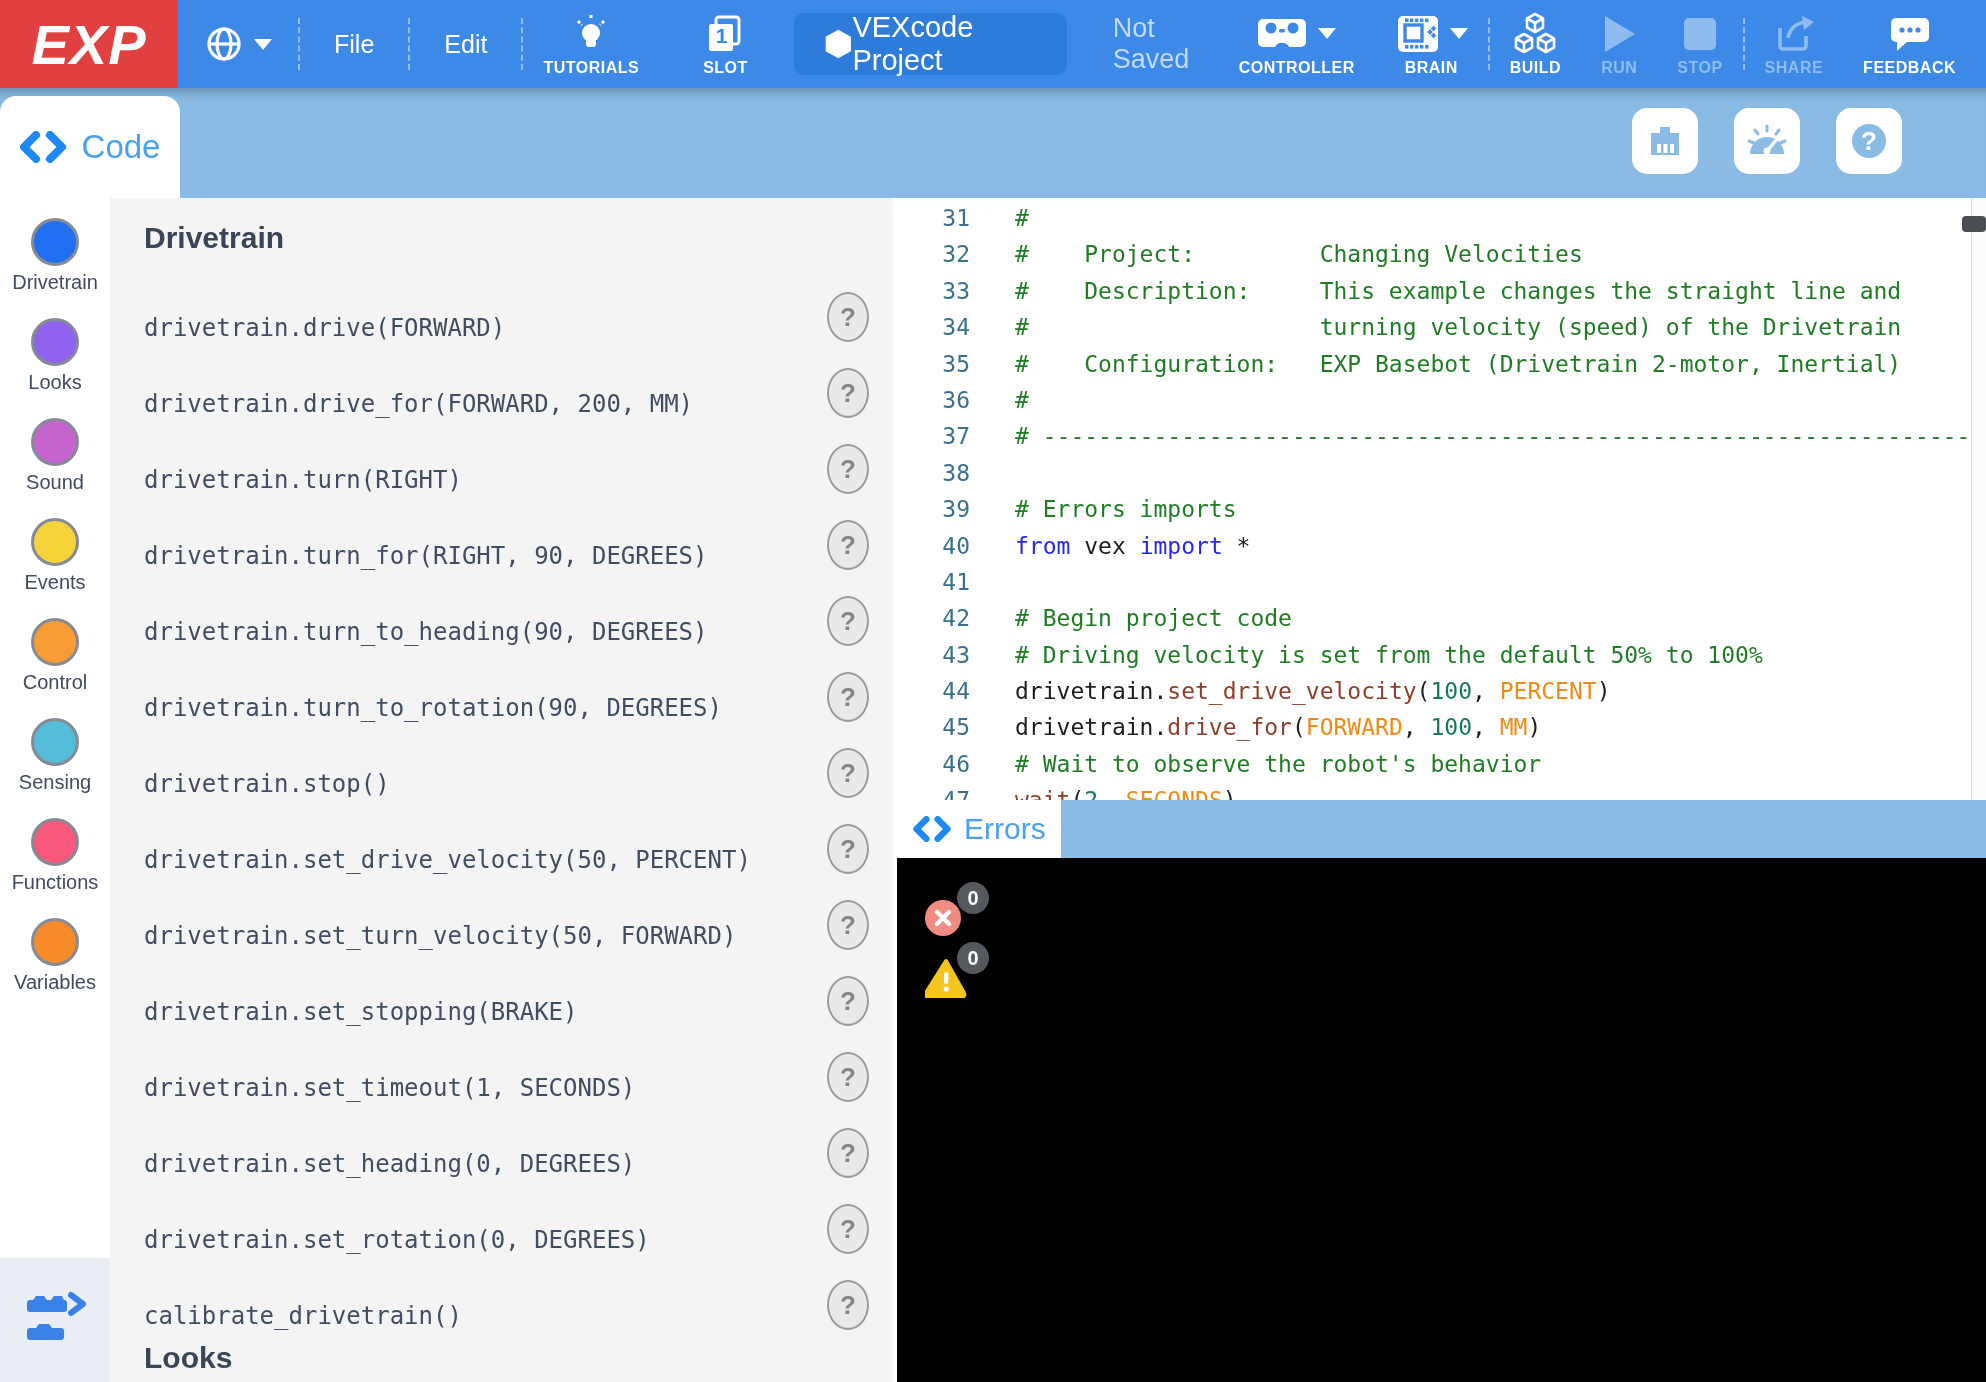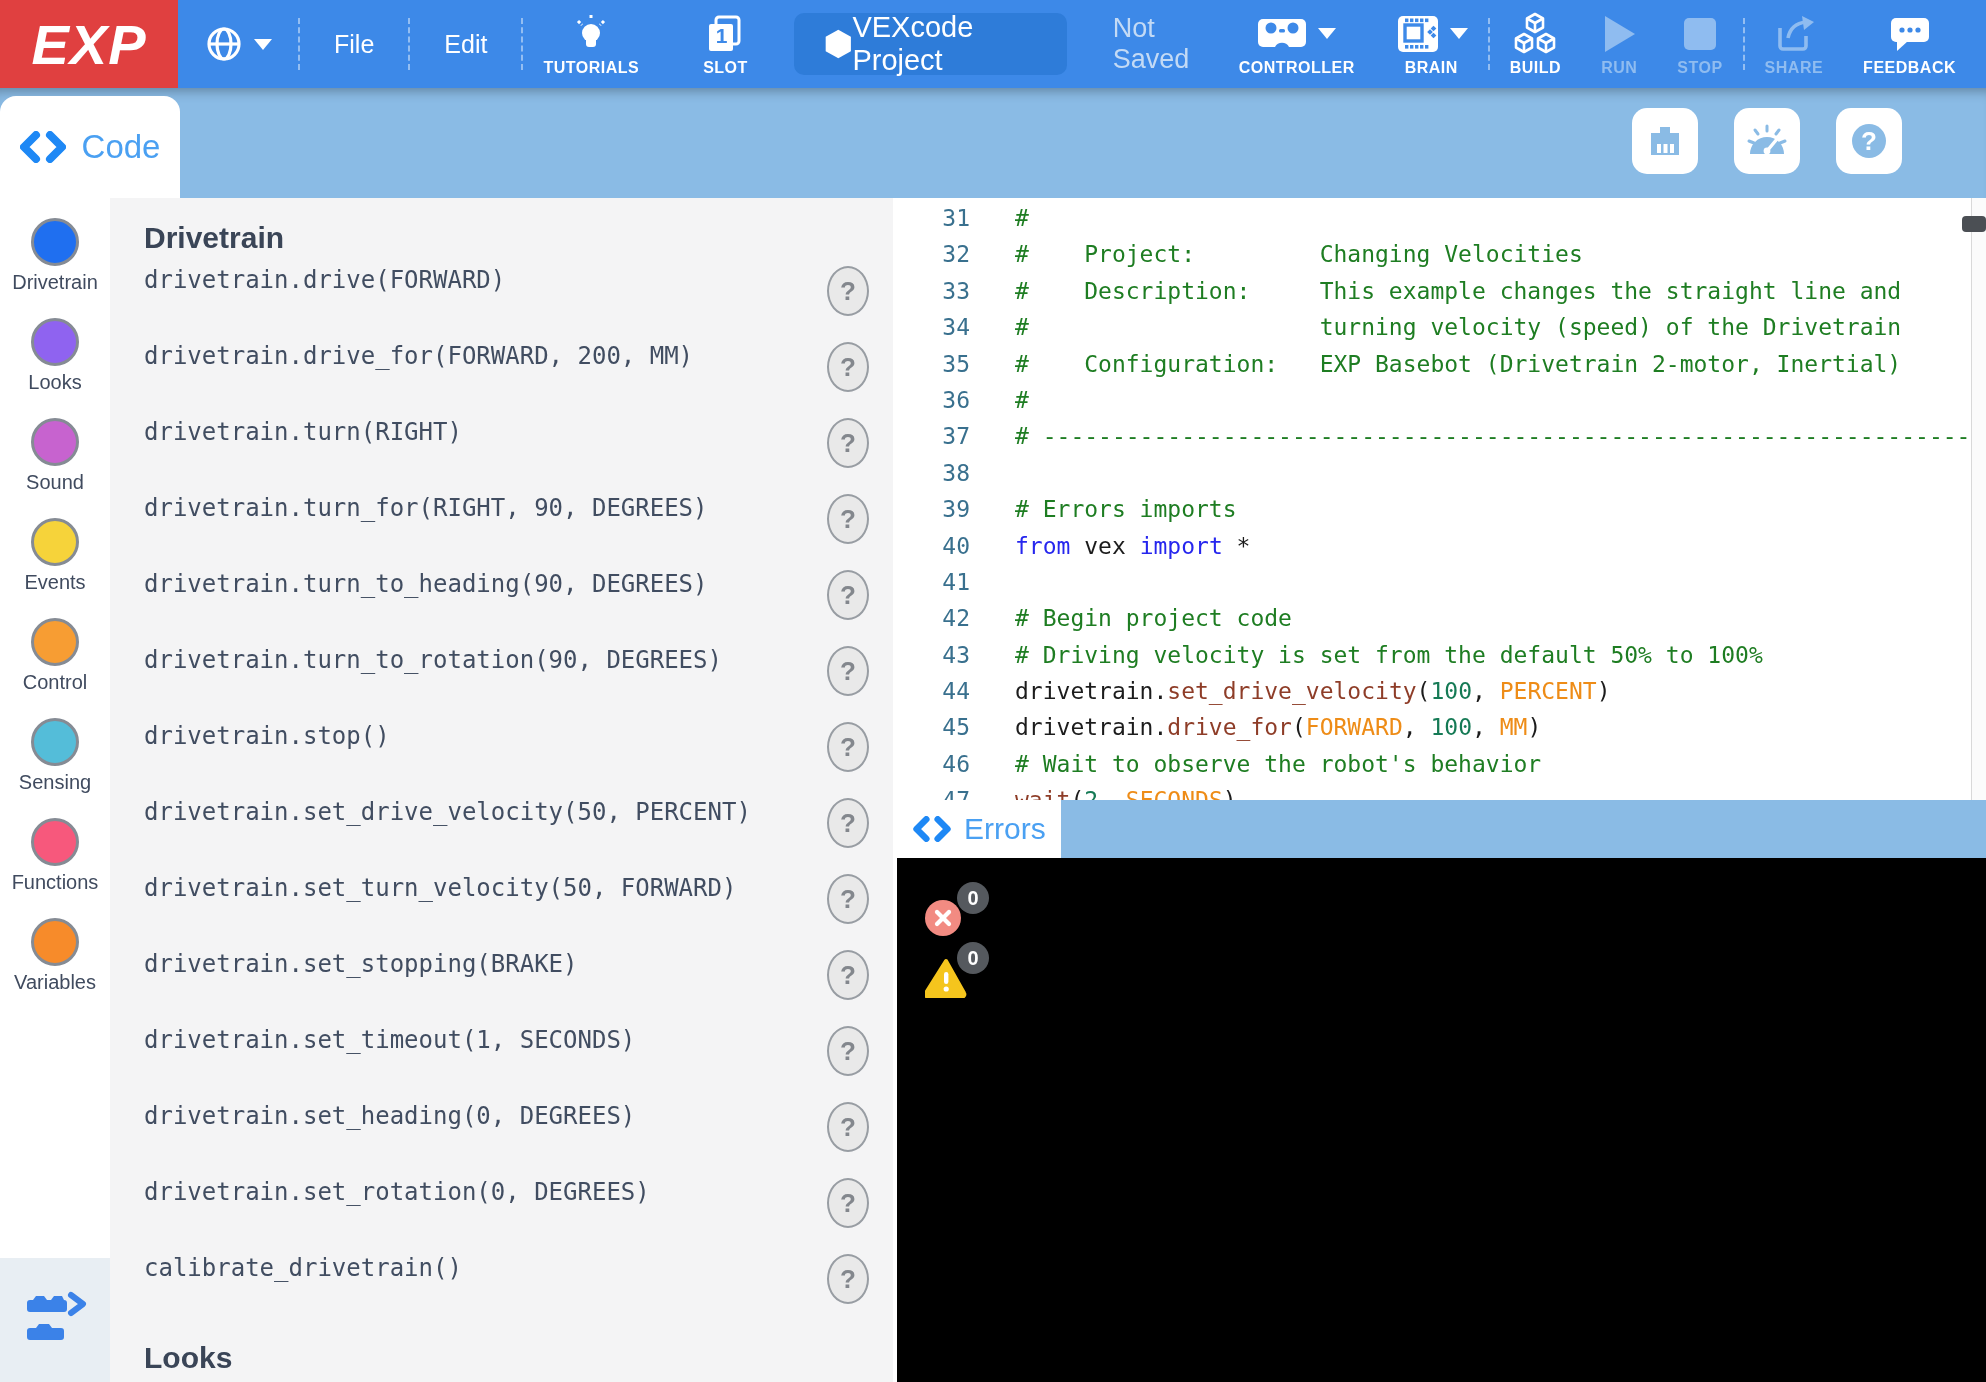--- a/index.html
+++ b/index.html
@@ -53,21 +53,21 @@
   .cat { height:100px; display:flex; flex-direction:column; align-items:center; cursor:pointer; }
   .cat-circle { width:48px; height:48px; border-radius:50%; border:3px solid #858b94; }
   .cat-label { margin-top:5px; font-size:20px; color:var(--sidebar-label,#404b5f); }
   .sidebar-toggle { position:absolute; left:0; bottom:0; width:110px; height:124px;
     background:#e8eef3; display:flex; align-items:center; justify-content:center; cursor:pointer; }
 
   .palette { position:absolute; left:110px; top:0; width:783px; height:1184px;
     background:var(--palette-bg,#f4f4f5); overflow:hidden; padding:12px 0 0 34px; }
   .section-title { height:56px; display:flex; align-items:center;
     font-size:30px; font-weight:bold; color:var(--section-title,#3a4557); }
-  .cmd-row { height:76px; display:flex; align-items:flex-start; justify-content:space-between;
+  .cmd-row { height:76px; display:flex; align-items:flex-end; justify-content:space-between;
     padding-right:24px; }
   .cmd-text { font-family:"DejaVu Sans Mono", monospace; font-size:24px;
     color:var(--command-text,#414d61); white-space:pre; }
   .help-btn { flex:0 0 auto; width:42px; height:50px; border-radius:50%;
     background:#e9e9e9; border:2px solid #989da3; color:#83878d;
     font-size:26px; font-weight:bold; display:flex; align-items:center;
     justify-content:center; cursor:pointer; }
 
   .editor { position:absolute; left:893px; top:0; width:1093px; height:1184px; background:#fff; }
   .code-area { position:absolute; left:0; top:0; width:1093px; height:762px;

